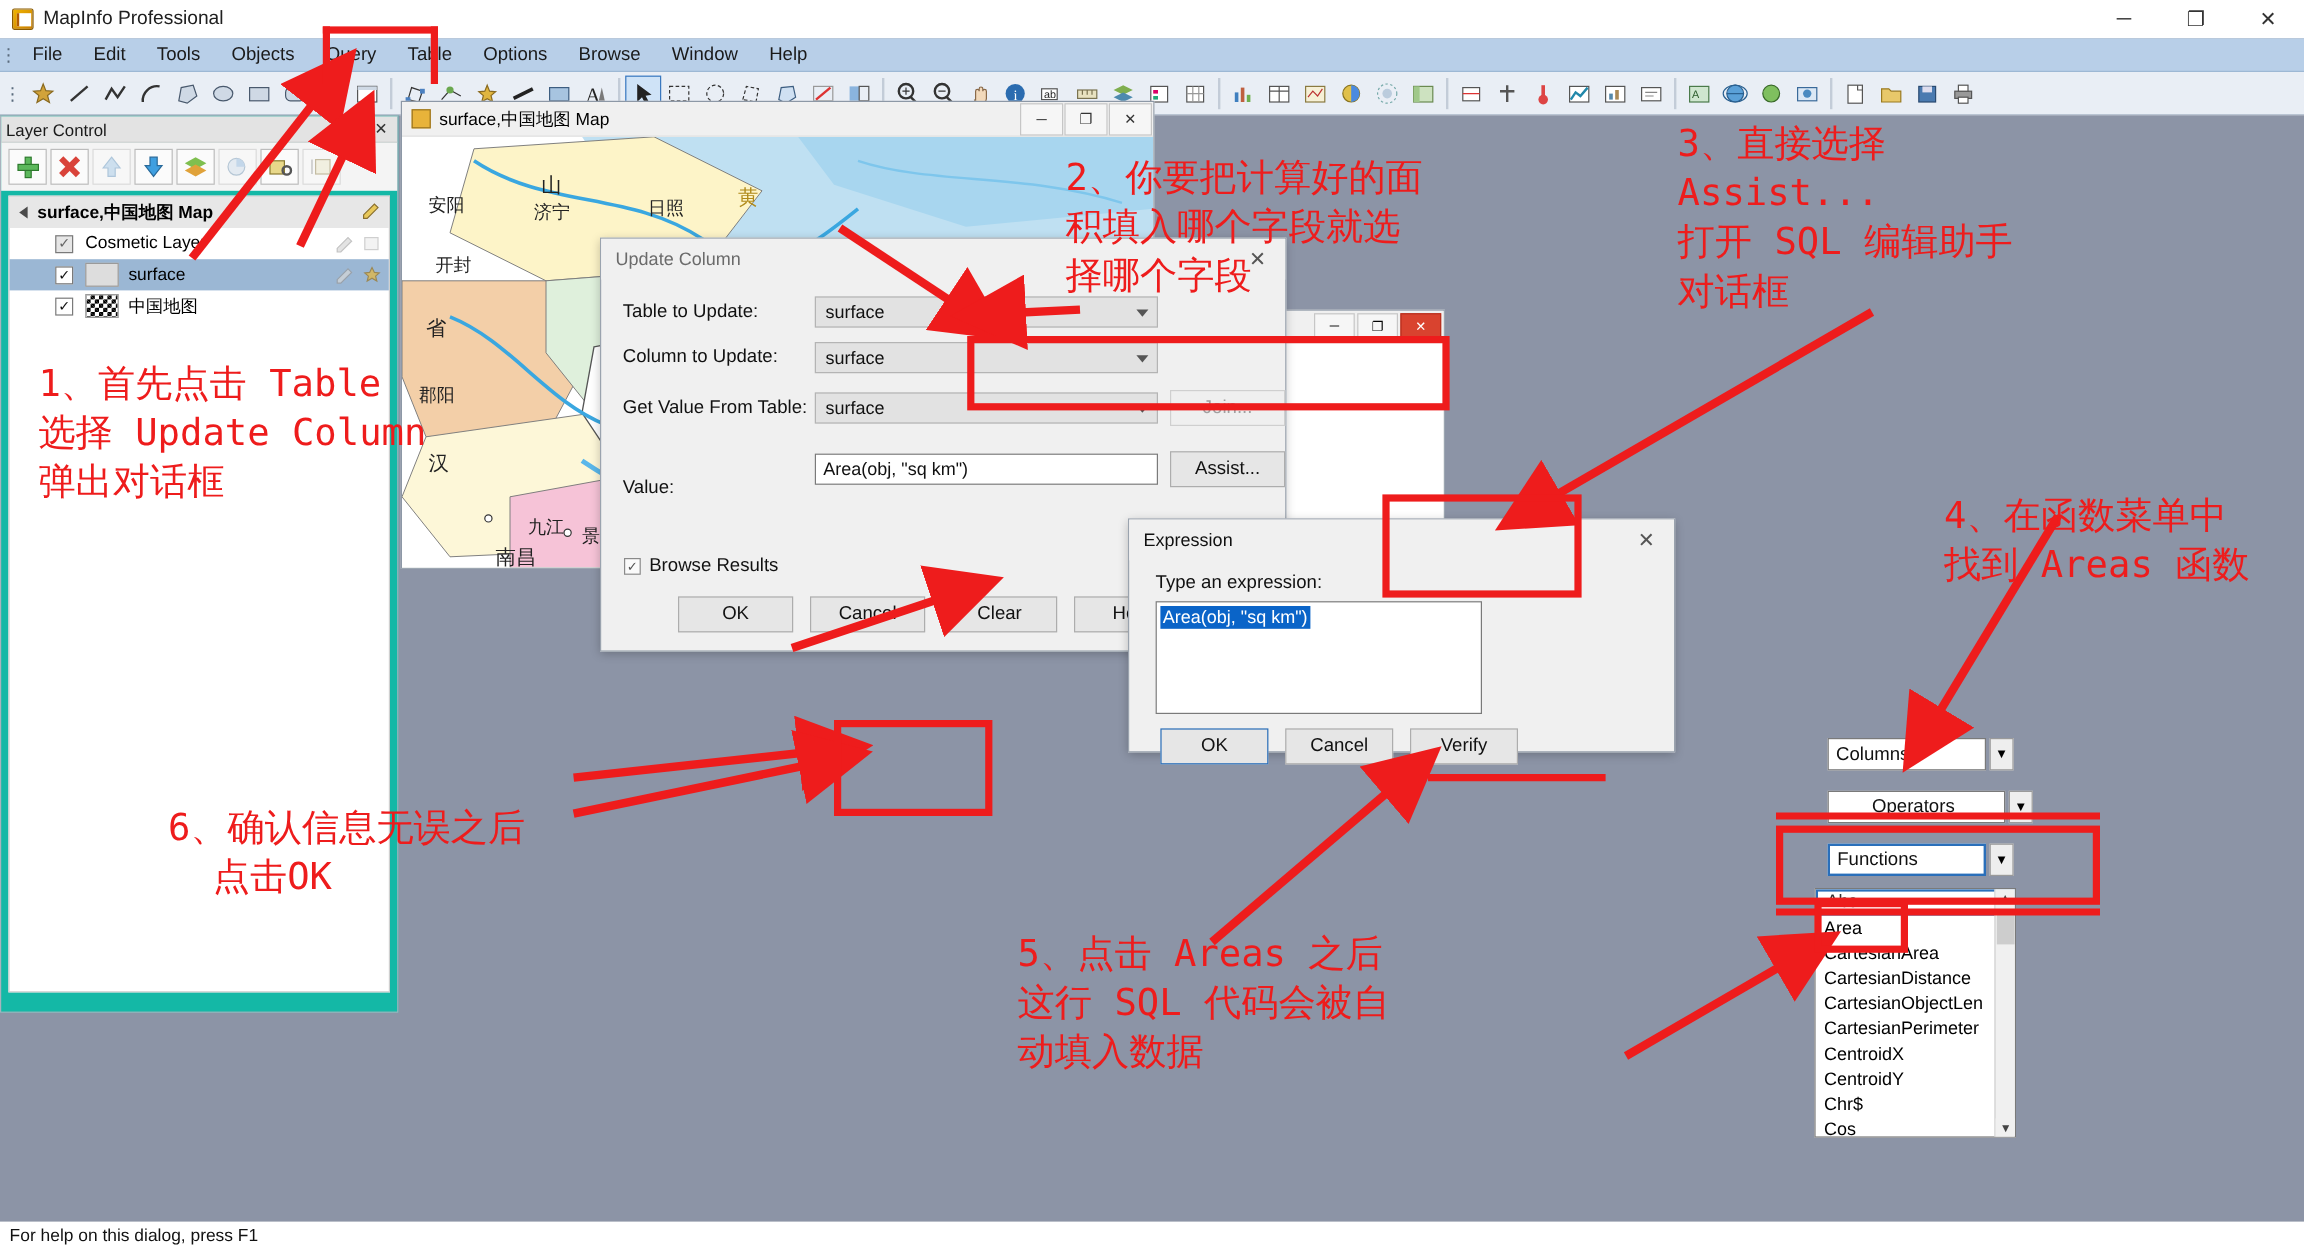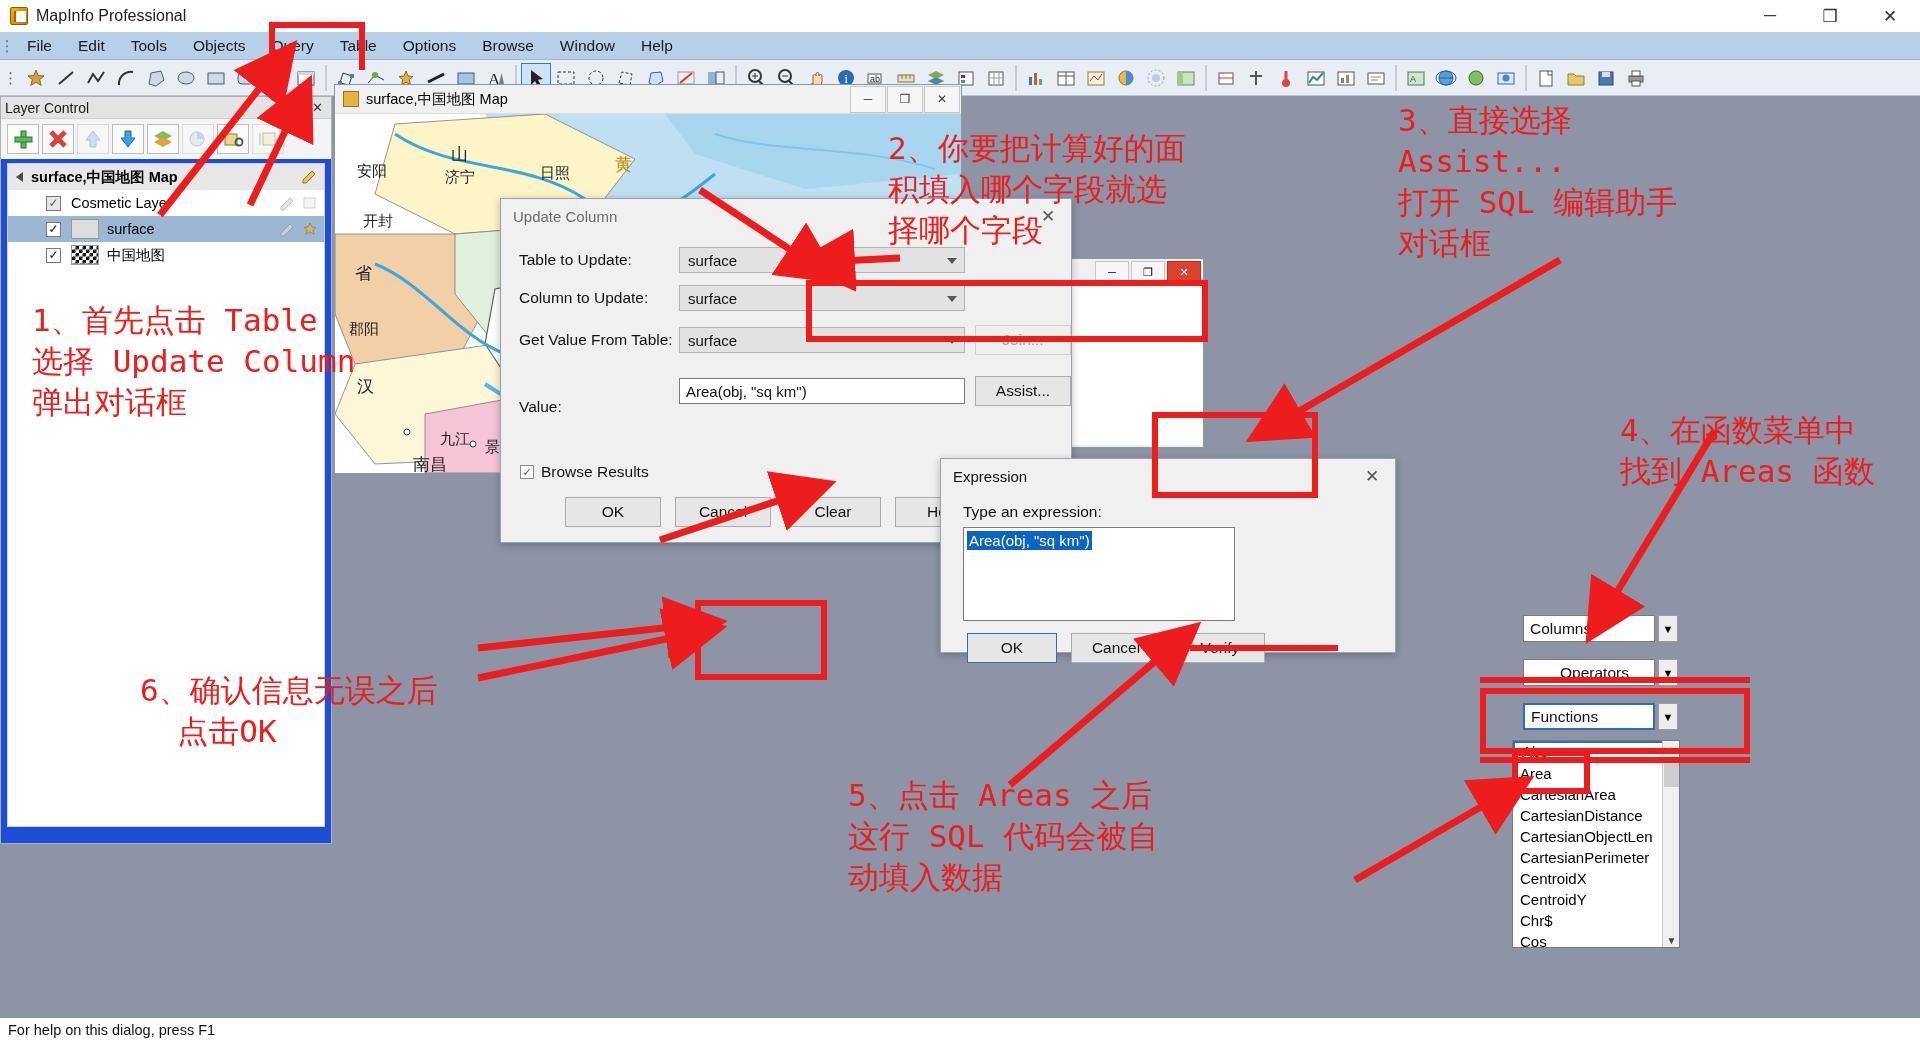--- a/index.html
+++ b/index.html
@@ -50,21 +50,21 @@
   }
   .tbtn{width:30px;height:30px;margin:0 0px;display:flex;align-items:center;justify-content:center;
     border:1px solid transparent;}
   .tbtn svg{display:block;}
   .tsep{width:2px;height:26px;background:#c3ccd8;margin:0 4px;}
   .tbtn.sel{border:1px solid #3a78bf;background:#cfe3f7;}
 
   
   #layerpanel{
     position:absolute;left:0;top:96px;width:332px;height:748px;
-    background:#1d4ed8;border:1px solid #a8b2bd;
+    background:#14b8a6;border:1px solid #a8b2bd;
   }
   #lp-head{height:22px;background:#e3e3e3;display:flex;align-items:center;
     padding:0 4px;font-size:14px;color:#1a1a1a;border-bottom:1px solid #cfcfcf;}
   #lp-head .sp{margin-left:auto;display:flex;gap:6px;padding-right:4px;color:#333;font-size:13px;}
   #lp-toolbar{height:40px;display:flex;align-items:center;padding:4px 6px;gap:3px;
     background:#f4f4f4;}
   .lpbtn{width:32px;height:30px;border:1px solid #bcbcbc;background:#fbfbfb;
     display:flex;align-items:center;justify-content:center;}
   .lpbtn.dim{opacity:.45;}
   #lp-tree{margin:4px 6px;height:664px;background:#fff;border:1px solid #cfcfcf;position:relative;}
@@ -136,21 +136,21 @@
      background:#f0f0f0;}
   .bwb{width:34px;height:22px;margin-right:2px;border:1px solid #c6c6c6;background:#f6f6f6;
      display:flex;align-items:center;justify-content:center;font-size:11px;}
   .bwb.red{background:#d9432f;color:#fff;border-color:#b7301f;}
   #browserwin .bw-body{height:160px;background:#fff;border-top:1px solid #d5d5d5;}
 
   
   #updatecol{left:500px;top:198px;width:572px;height:345px;}
 
   
-  #expr{left:940px;top:458px;width:456px;height:195px;}
+  #expr{left:940px;top:432px;width:456px;height:195px;}
 
   
   #funcbox{position:absolute;left:1512px;top:740px;width:168px;height:208px;
      background:#fff;border:1px solid #7a7a7a;font-size:15px;overflow:hidden;}
   #funcbox .fitem{height:21px;line-height:21px;padding-left:7px;white-space:nowrap;}
   #funcscroll{position:absolute;right:0;top:0;width:17px;height:208px;background:#f0f0f0;
      border-left:1px solid #cfcfcf;}
   #funcscroll .ar{height:17px;display:flex;align-items:center;justify-content:center;font-size:10px;color:#444;
      background:#f0f0f0;}
   #funcscroll .thumb{position:absolute;top:18px;left:1px;width:15px;height:28px;background:#cdcdcd;}
@@ -746,21 +746,21 @@
     <div class="btn" style="width:90px;">Cancel</div>
     <div class="btn" style="width:90px;">Verify</div>
   </div>
 </div>
 
 <div class="selbox" style="left:1523px;top:615px;">
   <div class="sv" style="width:132px;">Columns</div>
   <div class="sb">▼</div>
 </div>
 <div class="selbox" style="left:1523px;top:659px;">
-  <div class="sv" style="width:132px;padding-left:36px;">Operators</div>
+  <div class="sv" style="width:148px;padding-left:36px;">Operators</div>
   <div class="sb">▼</div>
 </div>
 <div class="selbox focused" style="left:1523px;top:703px;">
   <div class="sv" style="width:132px;">Functions</div>
   <div class="sb">▼</div>
 </div>
 
 <div id="funcbox">
   <div class="fitem" style="border:2px solid #2a6fba;height:22px;line-height:18px;color:#333;">Abs</div>
   <div class="fitem">Area</div>

